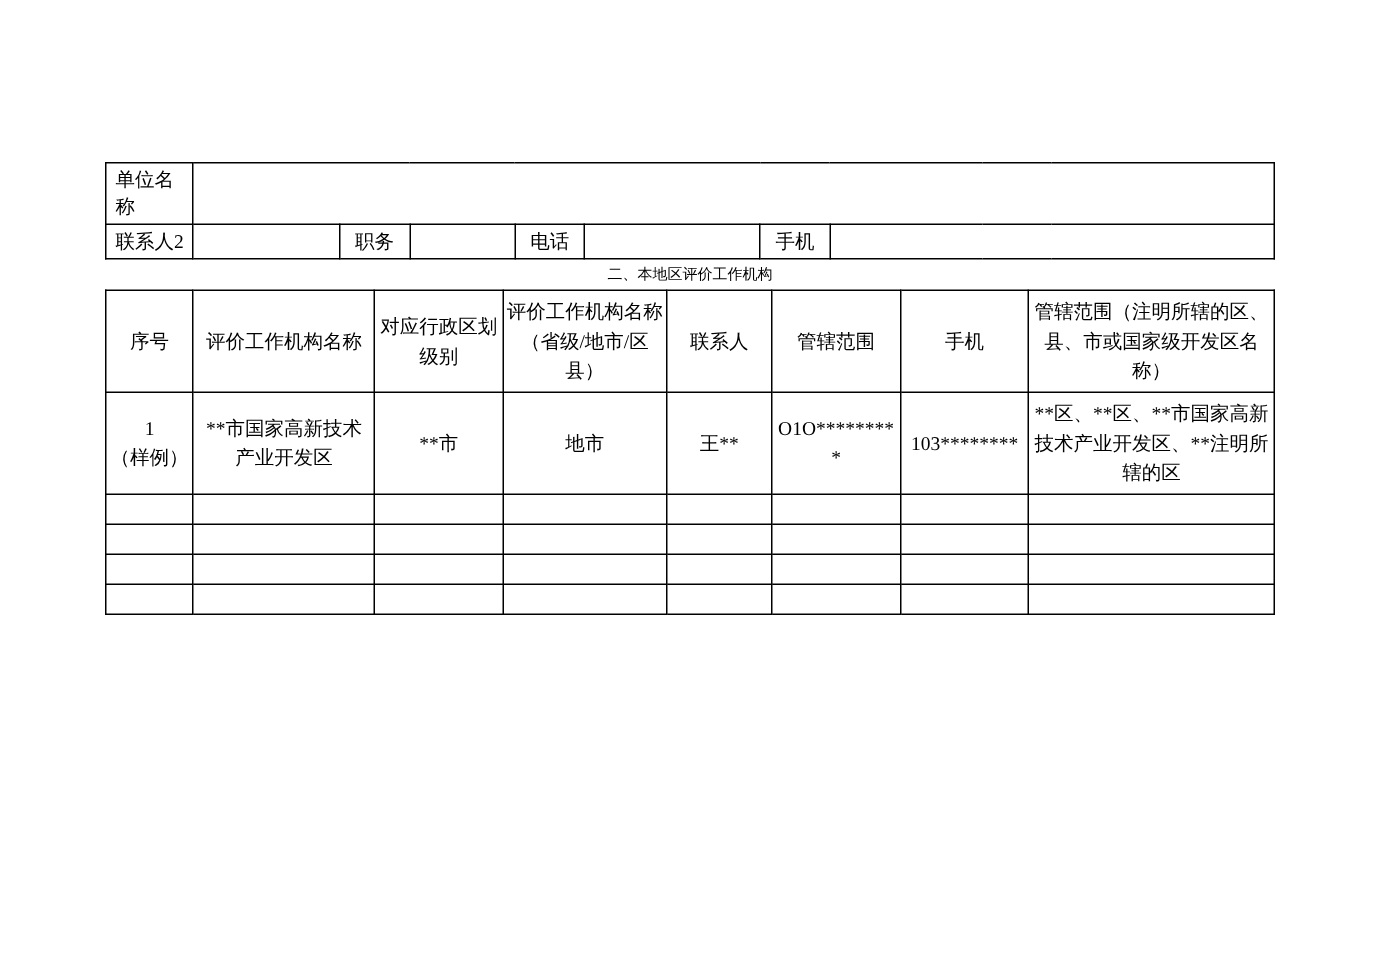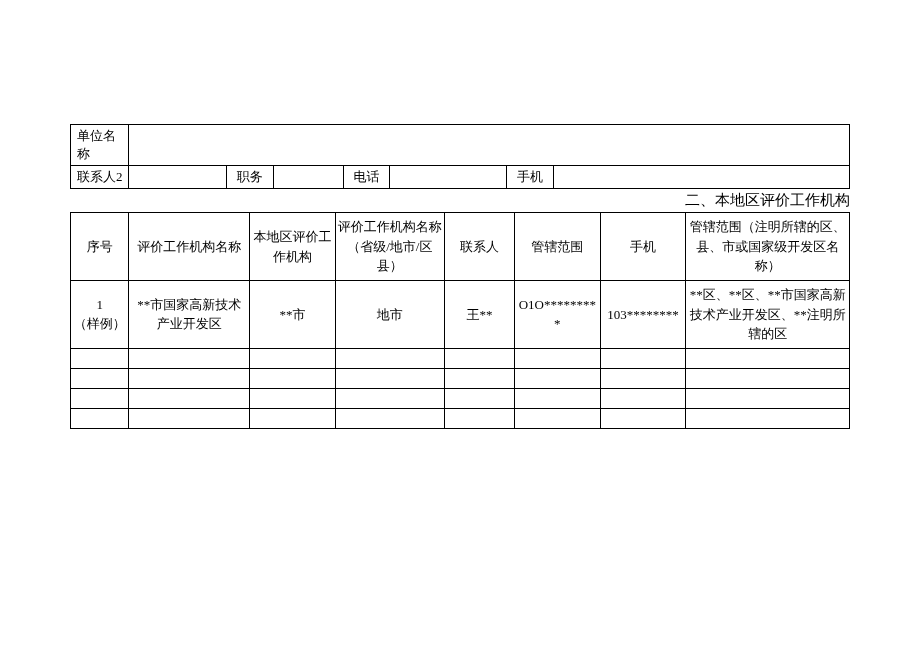--- a/index.html
+++ b/index.html
@@ -9,44 +9,43 @@
     }
     body {
       font-family: "SimSun", "宋体", serif;
       font-size: 13px;
       background: #fff;
       padding: 0;
       width: 920px;
       height: 651px;
     }
     .container {
-      padding: 80px 70px 0 70px;
-      margin-top: 44px;
+      padding: 108px 70px 0 70px;
     }
     table {
       border-collapse: collapse;
       width: 100%;
       table-layout: fixed;
     }
     td {
       border: 1px solid #000;
       padding: 2px 4px;
       vertical-align: middle;
       text-align: left;
       font-size: 13px;
       height: 20px;
     }
     .header-table td {
       height: 20px;
     }
     .section-row td {
       border: none;
       padding: 2px 0;
-      text-align: right;
-      font-size: 15px;
+      text-align: center;
+      font-size: 10px;
       height: 20px;
     }
     .main-table td {
       text-align: center;
       word-wrap: break-word;
       line-height: 1.5;
       padding: 4px 2px;
     }
     .main-table .header-row td {
       height: 68px;
@@ -113,21 +112,21 @@
       <col style="width:14%">
       <col style="width:9%">
       <col style="width:11%">
       <col style="width:11%">
       <col style="width:21%">
     </colgroup>
     <tbody>
         <tr class="header-row">
       <td>序号</td>
       <td>评价工作机构名称</td>
-      <td>本地区评价工作机构</td>
+      <td>对应行政区划级别</td>
       <td>评价工作机构名称（省级/地市/区县）</td>
       <td>联系人</td>
       <td>管辖范围</td>
       <td>手机</td>
       <td>管辖范围（注明所辖的区、县、市或国家级开发区名称）</td>
     </tr>
     <tr class="sample-row">
       <td style="white-space:pre-line">1
 （样例）</td>
       <td>**市国家高新技术产业开发区</td>

